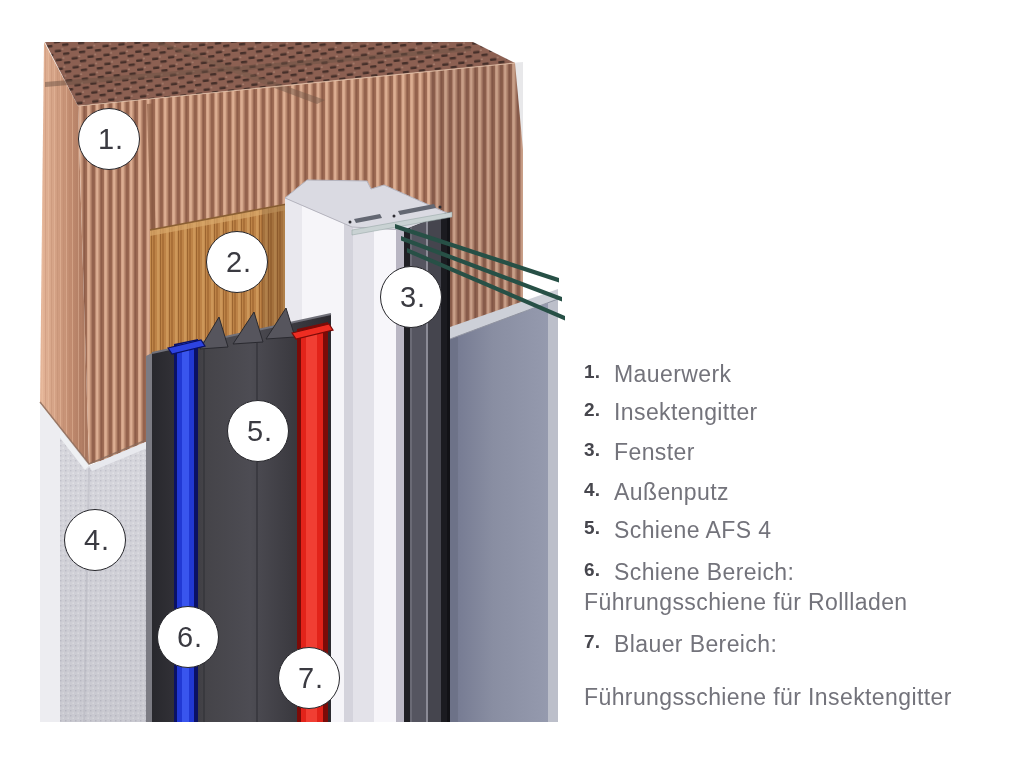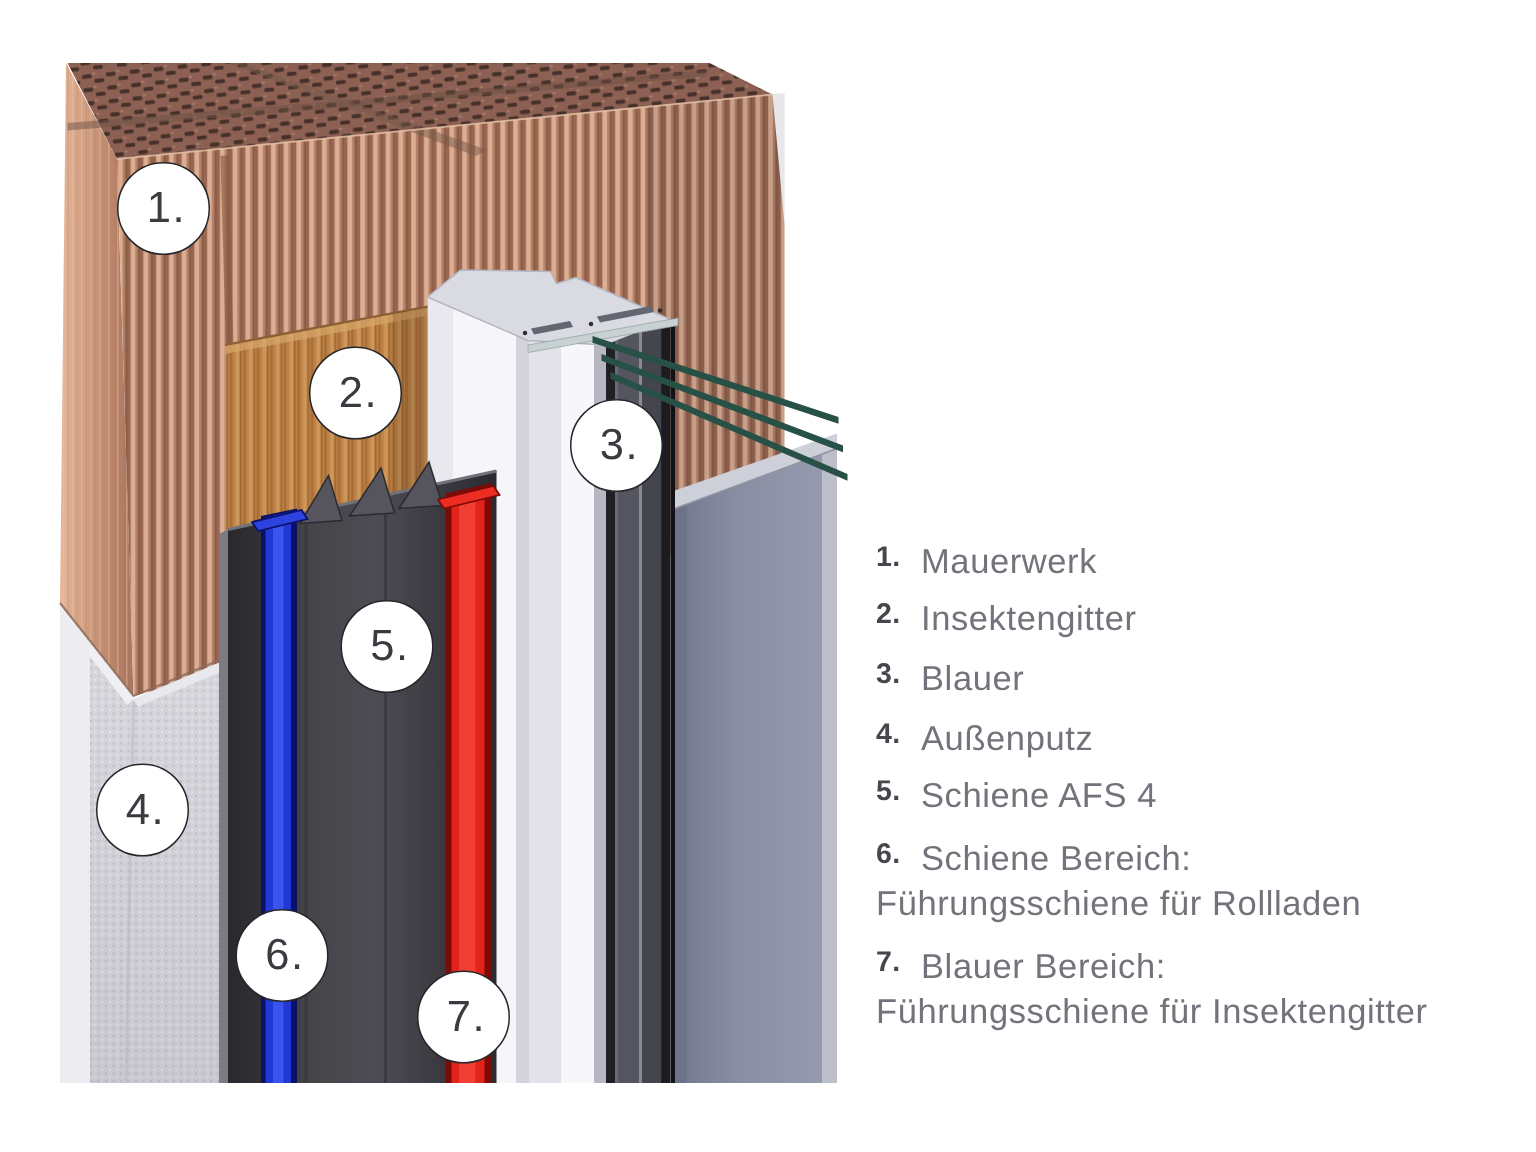--- a/index.html
+++ b/index.html
@@ -228,37 +228,37 @@
   <div class="lg-line" style="top:361px">
     <span class="lg-num">1.</span>
     <span class="lg-txt">Mauerwerk</span>
   </div>
   <div class="lg-line" style="top:399px">
     <span class="lg-num">2.</span>
     <span class="lg-txt">Insektengitter</span>
   </div>
   <div class="lg-line" style="top:439px">
     <span class="lg-num">3.</span>
-    <span class="lg-txt">Blauer</span>
+    <span class="lg-txt">Fenster</span>
   </div>
   <div class="lg-line" style="top:479px">
     <span class="lg-num">4.</span>
     <span class="lg-txt">Außenputz</span>
   </div>
   <div class="lg-line" style="top:517px">
     <span class="lg-num">5.</span>
     <span class="lg-txt">Schiene AFS 4</span>
   </div>
   <div class="lg-line" style="top:559px">
     <span class="lg-num">6.</span>
     <span class="lg-txt">Schiene Bereich:</span>
   </div>
   <div class="lg-line lg-cont" style="top:589px">
     <span class="lg-txt">Führungsschiene für Rollladen</span>
   </div>
   <div class="lg-line" style="top:631px">
     <span class="lg-num">7.</span>
     <span class="lg-txt">Blauer Bereich:</span>
   </div>
-  <div class="lg-line lg-cont" style="top:661px">
+  <div class="lg-line lg-cont" style="top:684px">
     <span class="lg-txt">Führungsschiene für Insektengitter</span>
   </div>
 </div>
 
 </body></html>

